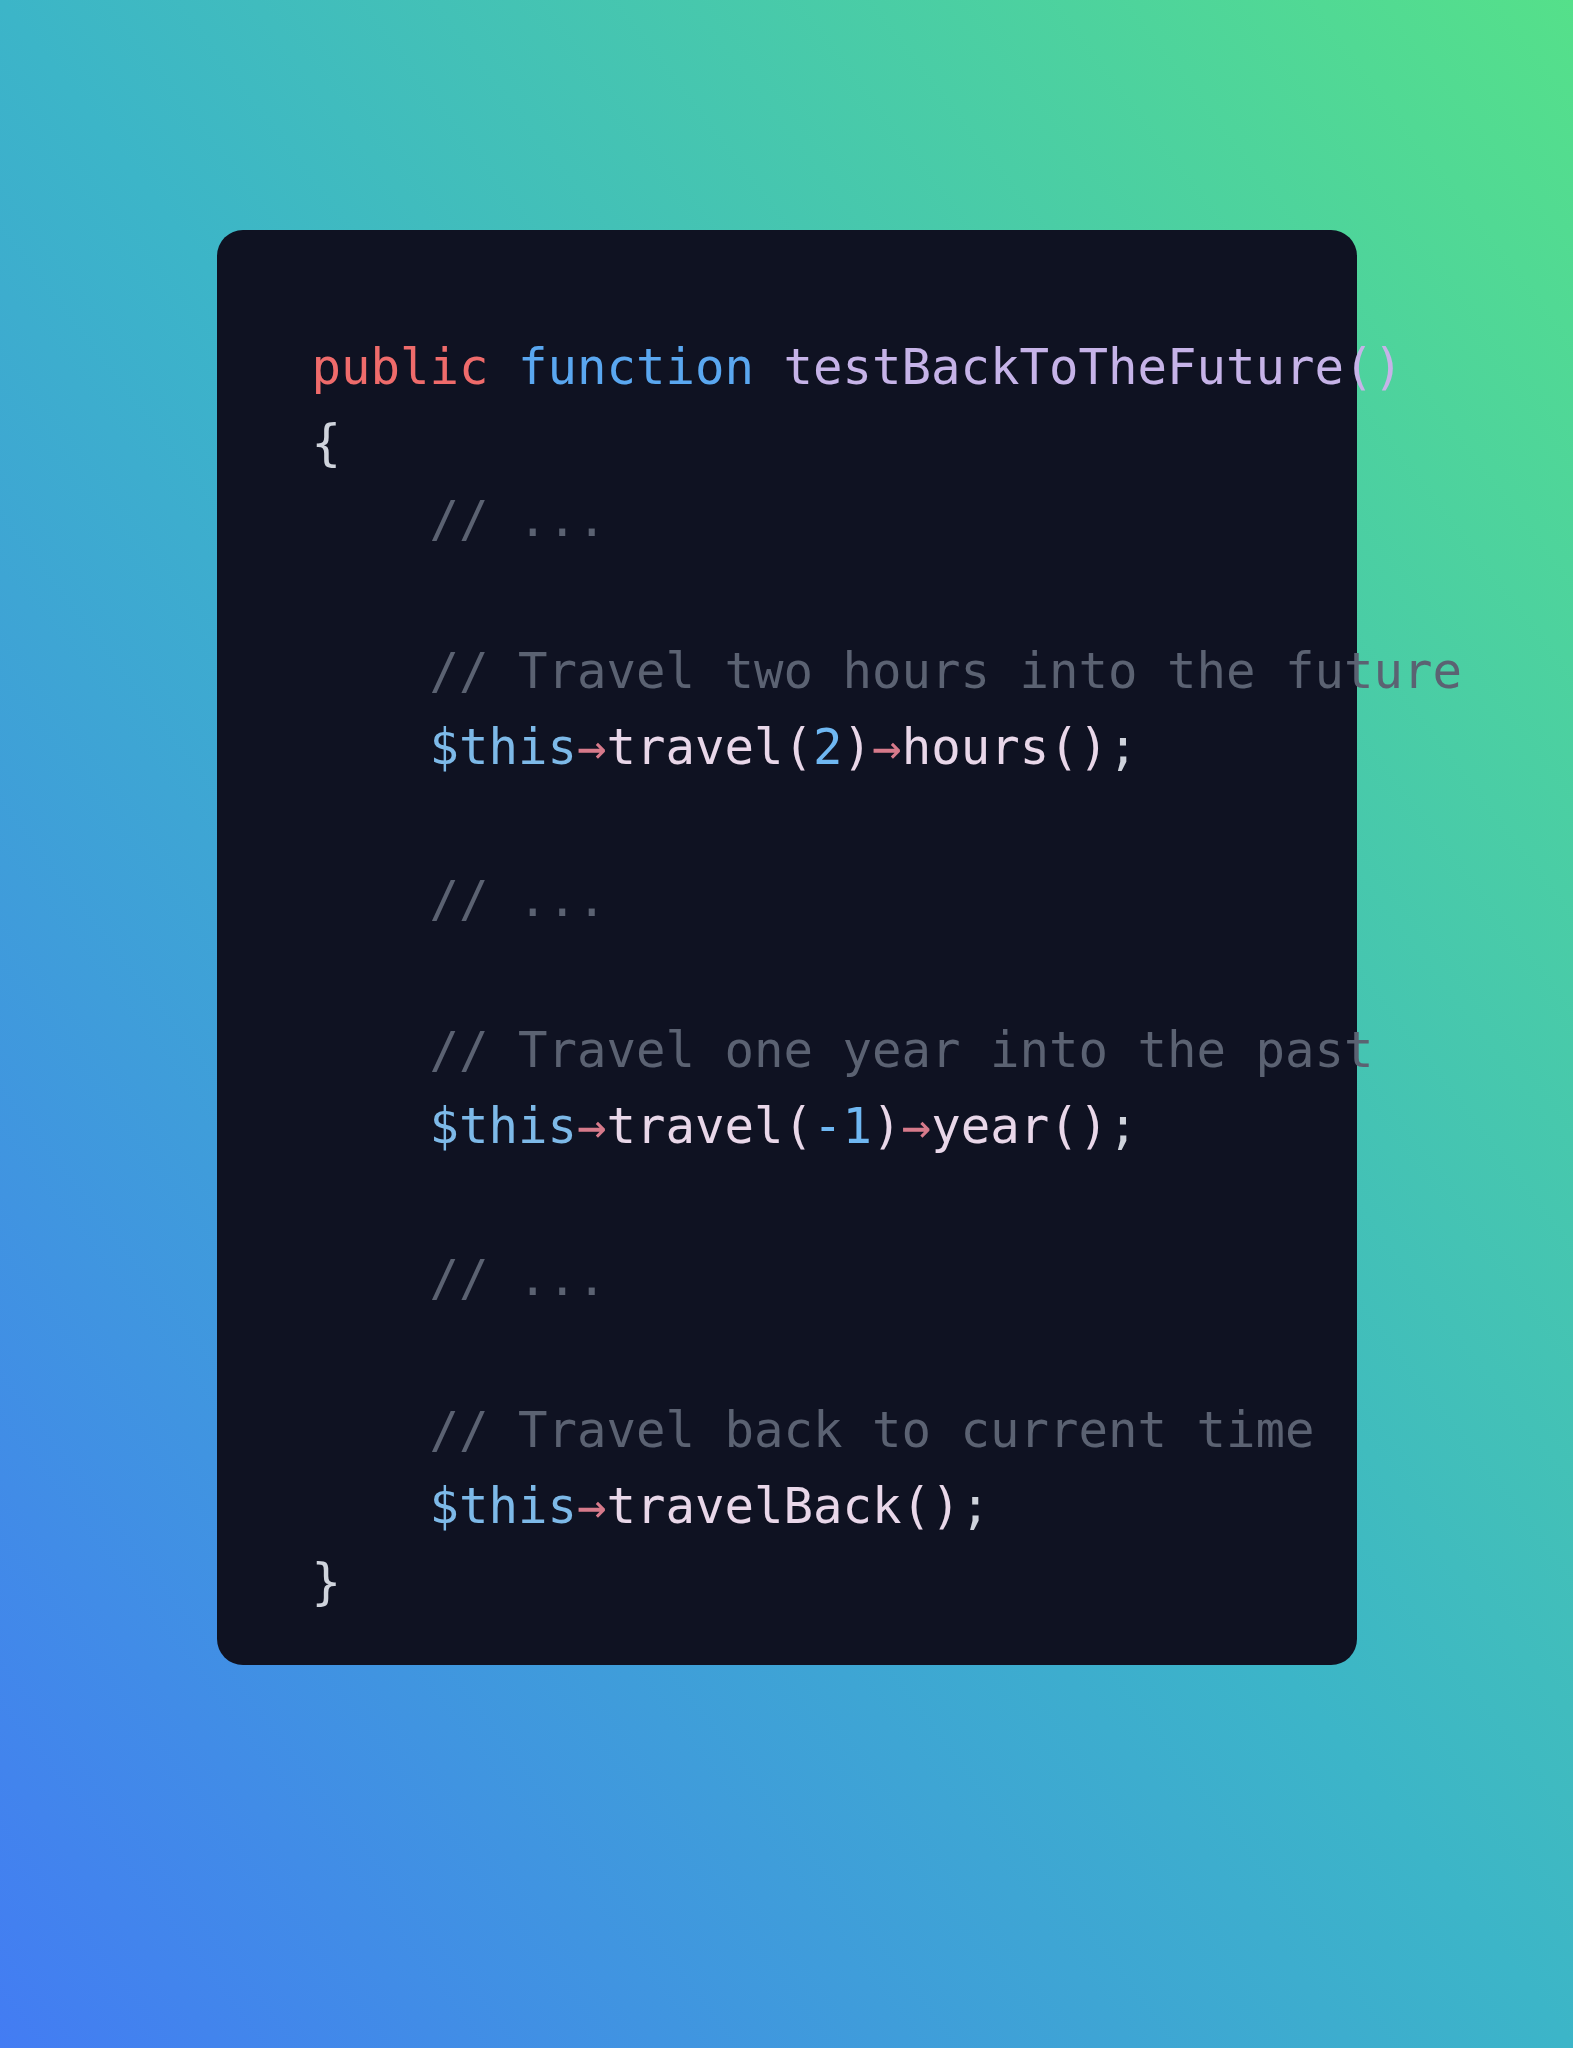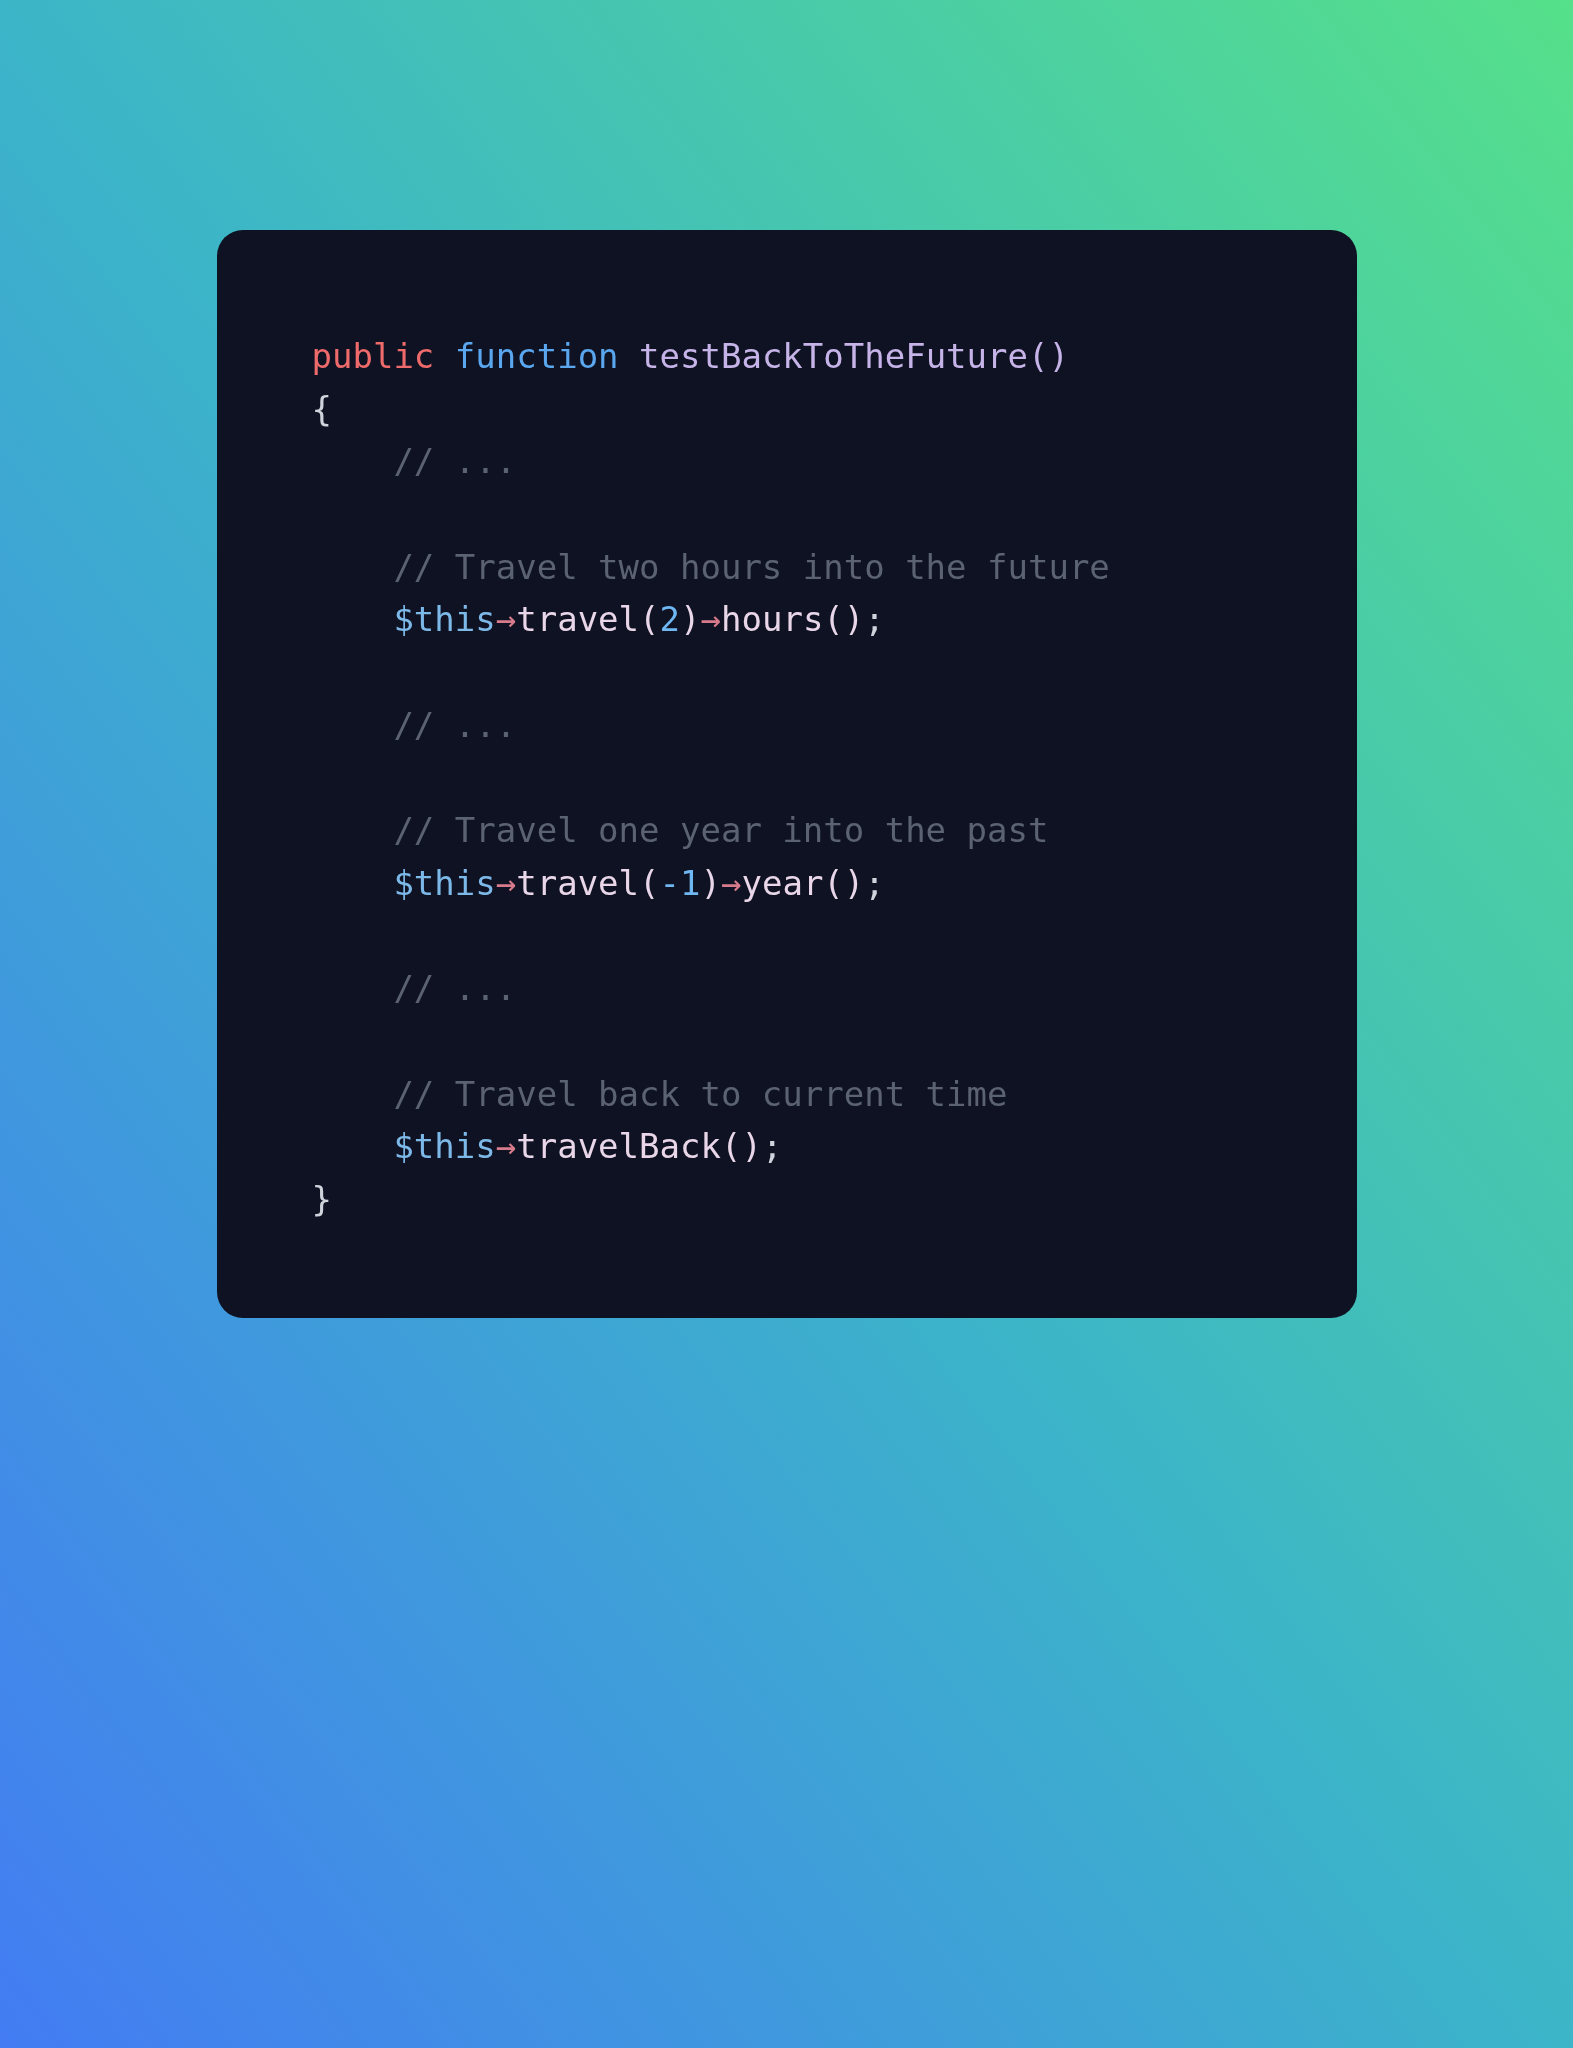--- a/index.html
+++ b/index.html
@@ -13,25 +13,25 @@
     background: linear-gradient(to bottom left, #55e08a 0%, #3cb5c8 50%, #437cf3 100%);
     display: flex;
     align-items: flex-start;
     justify-content: center;
   }
   .card {
     margin-top: 230px;
     width: 1140px;
     background: #0f1222;
     border-radius: 26px;
-    padding: 100px 60px 92px 95px;
+    padding: 100px 60px 44px 95px;
     box-sizing: border-box;
     color: #cfd3dc;
     font-family: ui-monospace, SFMono-Regular, "SF Mono", Menlo, Consolas, "Liberation Mono", monospace;
-    font-size: 34px;
+    font-size: 49px;
     line-height: 1.55;
   }
   pre {
     margin: 0;
     white-space: pre;
   }
   .kw   { color: #ef6b6b; }          
   .fnkw { color: #5aa7f0; }          
   .name { color: #c6b3e8; }          
   .paren{ color: #c6b3e8; }

